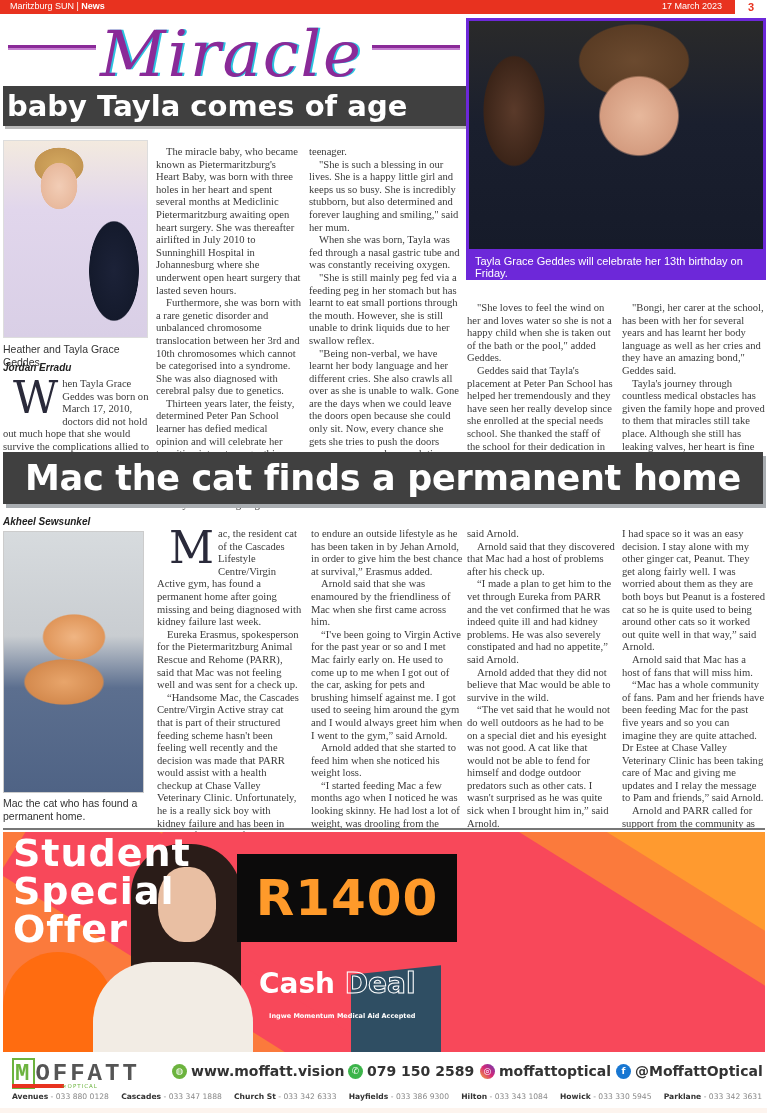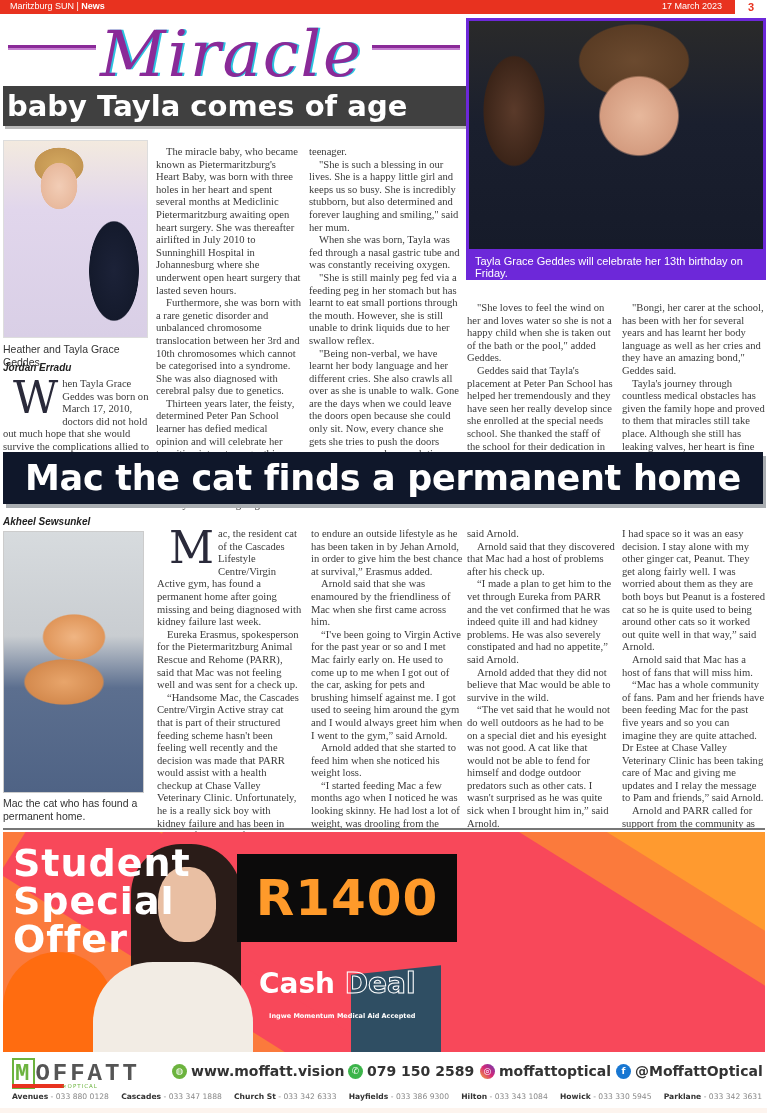--- a/index.html
+++ b/index.html
@@ -36,40 +36,40 @@
   .cap-sans { position: absolute; font-family: "Liberation Sans", sans-serif; font-size: 10.5px; color: #333; line-height: 13px; }
   .byline { position: absolute; font-family: "Liberation Sans", sans-serif; font-weight: bold; font-style: italic; font-size: 10px; color: #222; }
 
   
   .col { position: absolute; font-family: "Liberation Serif", serif; font-size: 10.6px; line-height: 12.6px; color: #3a3a3a; text-align: left; }
   .col p { text-indent: 10px; }
   .col p.noind { text-indent: 0; }
   .dropcap { float: left; font-family: "DejaVu Serif", serif; font-size: 44px; line-height: 36px; color: #2a2a3a; margin: 2px 4px 0 10px; }
 
   
-  .headline2 { position: absolute; left: 3px; top: 452px; width: 760px; height: 52px; background: #0f172a; color: #fff; font-family: "DejaVu Sans", sans-serif; font-weight: bold; font-size: 35px; line-height: 52px; text-align: center; box-shadow: 3px 4px 0 #a9adb1; white-space: nowrap; letter-spacing: -0.3px; }
+  .headline2 { position: absolute; left: 3px; top: 452px; width: 760px; height: 52px; background: #404040; color: #fff; font-family: "DejaVu Sans", sans-serif; font-weight: bold; font-size: 35px; line-height: 52px; text-align: center; box-shadow: 3px 4px 0 #a9adb1; white-space: nowrap; letter-spacing: -0.3px; }
 
   .photo-cat { position: absolute; left: 3px; top: 531px; width: 141px; height: 262px; background:
       radial-gradient(ellipse 55px 40px at 70px 105px, #f0b583 0%, #e0965a 55%, transparent 58%),
       radial-gradient(ellipse 70px 40px at 60px 150px, #e8a56b 0%, #d48a4e 55%, transparent 58%),
       linear-gradient(180deg, #d7dbde 0%, #c9cdd1 40%, #5c6f8f 60%, #4f6385 100%); border: 1px solid #ccc; }
 
   .rule { position: absolute; left: 3px; top: 828px; width: 762px; height: 2px; background: #777; }
 
   
   .ad { position: absolute; left: 3px; top: 832px; width: 762px; height: 220px; overflow: hidden; background: #fb7a3c; }
   .ad .stripe1 { position: absolute; left: 60px; top: -60px; width: 900px; height: 120px; background: #f8485a; transform: rotate(32deg); transform-origin: left top; }
   .ad .stripe2 { position: absolute; left: 260px; top: -160px; width: 900px; height: 260px; background: #f8485a; transform: rotate(32deg); transform-origin: left top; }
   .ad .stripe3 { position: absolute; left: 500px; top: -230px; width: 700px; height: 140px; background: #ff9a2f; transform: rotate(32deg); transform-origin: left top; }
   .ad .beanbag { position: absolute; left: 0; top: 120px; width: 110px; height: 110px; border-radius: 50% 50% 0 0; background: #ff6c10; }
   .ad .woman-hair { position: absolute; left: 128px; top: 12px; width: 110px; height: 210px; border-radius: 50px 50px 10px 10px; background: #2a1c18; }
   .ad .woman-face { position: absolute; left: 155px; top: 35px; width: 58px; height: 75px; border-radius: 45%; background: #e9bfa3; }
   .ad .woman-body { position: absolute; left: 90px; top: 130px; width: 160px; height: 100px; border-radius: 60px 60px 0 0; background: #f2ece4; }
   .ad .laptop { position: absolute; left: 348px; top: 138px; width: 90px; height: 90px; background: #2f4e63; transform: skewY(-6deg); }
-  .ad .student { position: absolute; left: 10px; top: 12px; font-family: "DejaVu Sans", sans-serif; font-weight: bold; font-size: 38px; line-height: 38px; color: #fff; letter-spacing: 1px; }
+  .ad .student { position: absolute; left: 10px; top: 2px; font-family: "DejaVu Sans", sans-serif; font-weight: bold; font-size: 38px; line-height: 38px; color: #fff; letter-spacing: 1px; }
   .ad .price-box { position: absolute; left: 234px; top: 22px; width: 220px; height: 88px; background: #0c0b0b; color: #ff9a2a; font-family: "DejaVu Sans", sans-serif; font-weight: bold; font-size: 50px; text-align: center; line-height: 88px; letter-spacing: 1px; }
   .ad .cash { position: absolute; left: 256px; top: 135px; font-family: "DejaVu Sans", sans-serif; font-weight: bold; font-size: 28px; color: #fff; }
   .ad .cash .outline { color: transparent; -webkit-text-stroke: 1px #fff; font-weight: bold; }
   .ad .medical { position: absolute; left: 266px; top: 180px; font-family: "DejaVu Sans", sans-serif; font-weight: bold; font-size: 6.5px; color: #fff; }
   .ad .youget-panel { position: absolute; left: 478px; top: 12px; width: 270px; height: 196px; background: #fff; }
   .ad .youget { position: absolute; left: 0; top: 30px; width: 270px; text-align: center; font-family: "DejaVu Sans", sans-serif; font-weight: bold; font-size: 30px; color: #fff; -webkit-text-stroke: 1.2px #ff9a2a; }
   .ad .free { position: absolute; left: 0; top: 88px; width: 270px; text-align: center; font-family: "DejaVu Sans", sans-serif; font-weight: bold; font-size: 22px; color: #ff9a2a; }
   .ad .free span { color: #f8485a; }
   .ad .bullet { position: absolute; left: 48px; font-family: "DejaVu Sans", sans-serif; font-weight: bold; font-size: 13px; color: #1a1a1a; }
   .ad .terms { position: absolute; left: 0; top: 178px; width: 270px; text-align: center; font-family: "DejaVu Sans", sans-serif; font-size: 6.5px; font-weight: bold; color: #222; }

